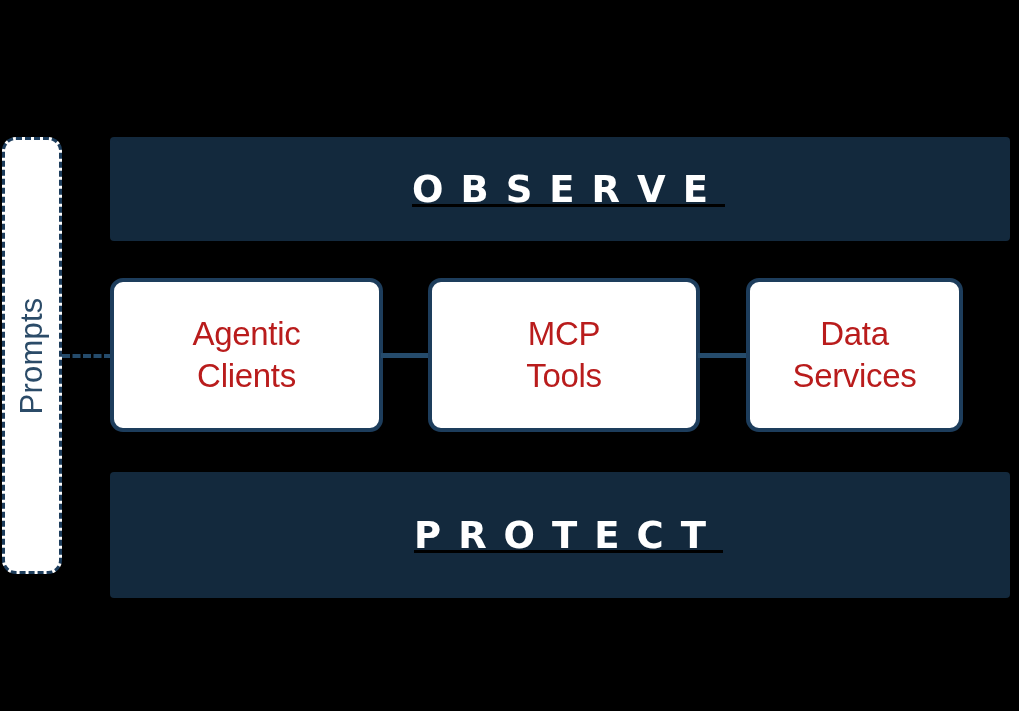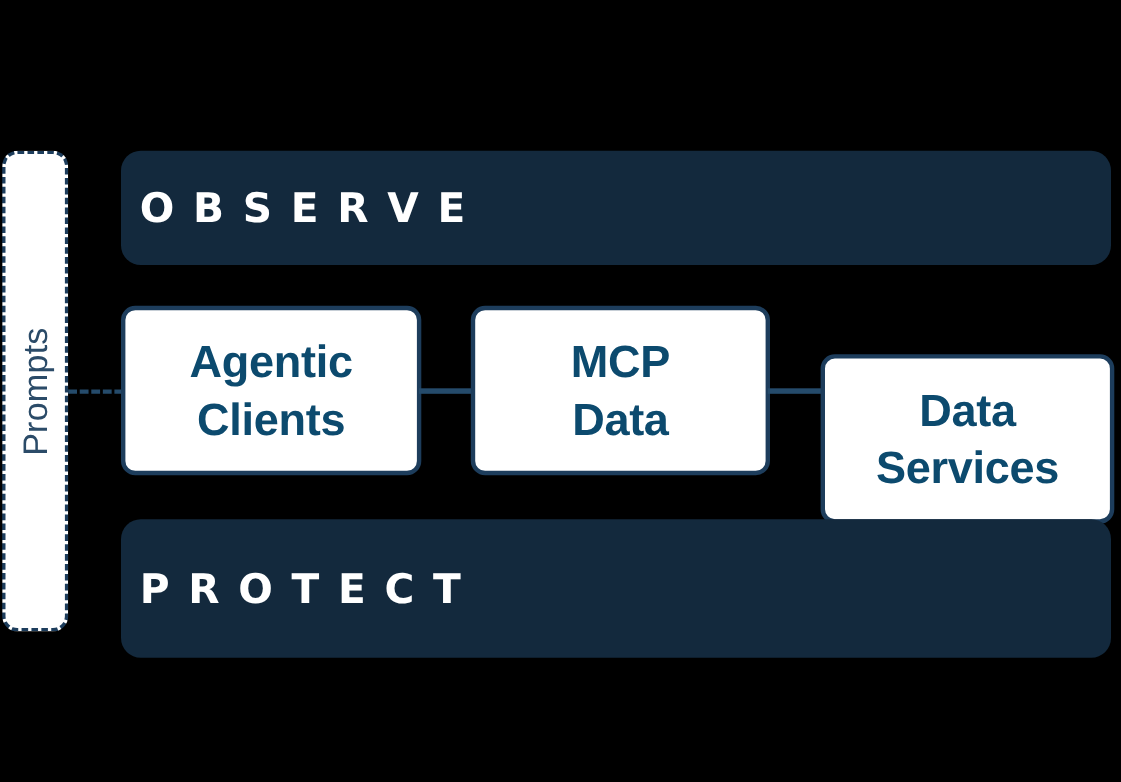--- a/index.html
+++ b/index.html
@@ -41,23 +41,25 @@
     color: #2b4b68;
     letter-spacing: 0.2px;
   }
 
   
   .banner {
     position: absolute;
     left: 110px;
     width: 900px;
     background: #13293d;
-    border-radius: 18px;
+    border-radius: 4px;
     display: flex;
     align-items: center;
+    justify-content: center;
+    text-decoration: underline;
   }
   #banner-observe { top: 137px;  height: 104px; }
   #banner-protect { top: 472px;  height: 126px; }
   .banner-text {
     color: #ffffff;
     font-size: 37px;
     font-weight: 700;
     letter-spacing: 17px;
     text-indent: 17px;
     font-family: "DejaVu Sans", "Liberation Sans", sans-serif;
@@ -72,26 +74,26 @@
     border: 4px solid #1d3d5c;
     border-radius: 13px;
     box-sizing: border-box;
     display: flex;
     align-items: center;
     justify-content: center;
     text-align: center;
   }
   #card-agentic-clients { left: 110px; width: 273px; }
   #card-mcp-tools       { left: 428px; width: 272px; }
-  #card-data-services   { left: 746px; width: 267px; margin-top: 44px; }
+  #card-data-services   { left: 746px; width: 217px; }
 
   .card-text {
-    color: #0c4a6e;
-    font-size: 41px;
-    font-weight: 700;
+    color: #b91c1c;
+    font-size: 33px;
+    font-weight: 400;
     line-height: 1.27;
     letter-spacing: -0.3px;
     white-space: pre-line;
   }
 
   
   .connector {
     position: absolute;
     top: 353px;
     height: 5px;
@@ -126,21 +128,21 @@
 
   <div class="card" id="card-agentic-clients">
     <span class="card-text">Agentic
 Clients</span>
   </div>
 
   <div class="connector" id="connector-clients-tools"></div>
 
   <div class="card" id="card-mcp-tools">
     <span class="card-text">MCP
-Data</span>
+Tools</span>
   </div>
 
   <div class="connector" id="connector-tools-data"></div>
 
   <div class="card" id="card-data-services">
     <span class="card-text">Data
 Services</span>
   </div>
 
   <div class="banner" id="banner-protect">

